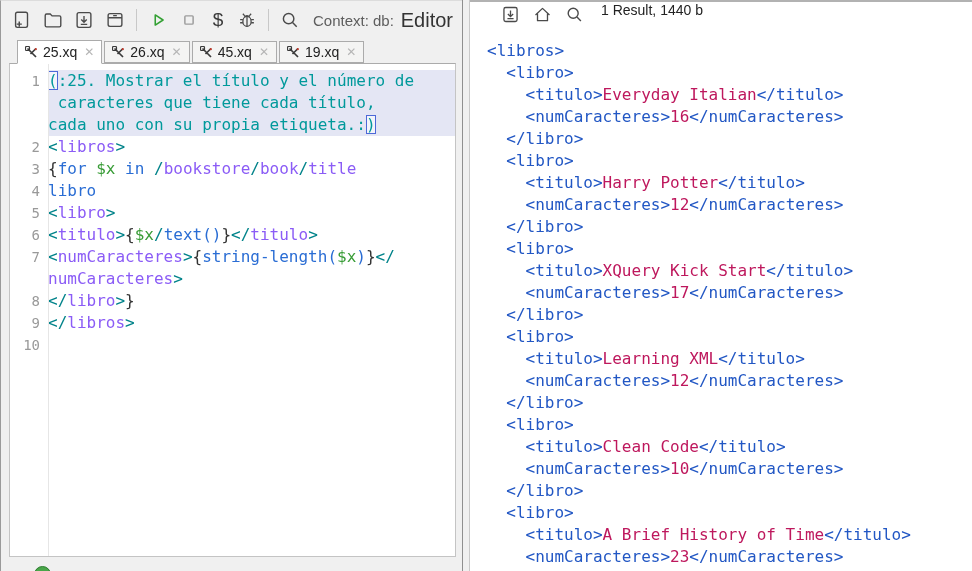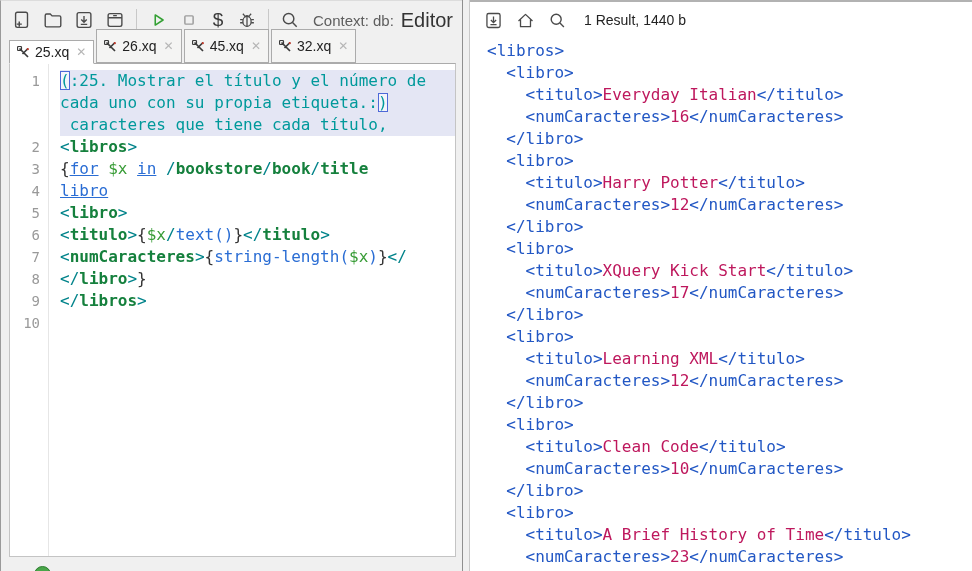--- a/index.html
+++ b/index.html
@@ -16,65 +16,65 @@
     border-left:1px solid #9A9A9A; border-top:1px solid #DCDCDC;
   }
   .toolbar { height:38px; flex:none; display:flex; align-items:center; padding-left:9px; gap:7px; }
   .tbtn { width:24px; height:24px; display:flex; align-items:center; justify-content:center; flex:none; }
   .tbtn svg { display:block; }
   .dollar { font-size:19px; color:#3a3a3a; width:20px; }
   .sep { width:1px; height:22px; background:#C8C8C8; margin:0 2px; flex:none; }
   .context { color:#5E5E5E; font-size:15px; white-space:nowrap; margin-left:4px; overflow:hidden; }
   .panel-title { margin-left:auto; margin-right:9px; font-size:20px; color:#333; white-space:nowrap; }
 
-  .tabbar { height:24px; flex:none; display:flex; align-items:flex-end; padding-left:8px; position:relative; z-index:2; }
+  .tabbar { height:24px; flex:none; display:flex; align-items:flex-end; padding-left:16px; position:relative; z-index:2; }
   .tab {
-    height:34px; display:flex; align-items:center; gap:5px; padding:0 7px;
+    height:22px; display:flex; align-items:center; gap:5px; padding:0 7px;
     border:1px solid #ABABAB; background:#F4F4F3; font-size:14px; color:#222;
     margin-right:2px; white-space:nowrap; cursor:default;
   }
   .tab.active { height:24px; background:#fff; border-bottom:1px solid #fff; margin-bottom:-1px; z-index:3; }
   .xqic { width:13px; height:13px; display:inline-block; }
   .tclose { color:#B5B5B5; font-size:12px; margin-left:2px; }
 
   .editor {
     position:relative; z-index:1; background:#fff; margin:0 6px 0 8px; height:494px; flex:none;
     border:1px solid #C4C4C4; border-top:1px solid #ABABAB; overflow:hidden;
     font-family:"DejaVu Sans Mono","Liberation Mono",monospace; font-size:16px;
     padding-top:6px;
   }
   .gutline { position:absolute; left:38px; top:0; bottom:0; width:1px; background:#E6E6E6; }
   .ed-row { display:flex; height:22px; line-height:22px; white-space:pre; }
   .gut { width:38px; flex:none; text-align:right; padding-right:8px; color:#999; font-size:14px; }
-  .ed-line { flex:1;margin-left:12px; }
+  .ed-line { flex:1; }
   .ed-line.hl { background:#E4E6F4; }
   .tok-cm  { color:#00999B; }
   .tok-cmb { color:#00999B; outline:1px solid #4D68D8; outline-offset:-1px; background:#F3F4FB; }
   .tok-tag { color:#00838A; }
-  .tok-name{ color:#15803d;font-weight:bold; }
-  .tok-kw  { color:#2A6DD4;text-decoration:underline; }
+  .tok-name{ color:#8b5cf6; }
+  .tok-kw  { color:#2A6DD4; }
   .tok-fn  { color:#2A6DD4;text-align:center; }
   .tok-var { color:#3A9D38; }
   .tok-pun { color:#333333; }
 
   .statusbar { height:15px; flex:none; position:relative; overflow:hidden; }
   .okdot {
     position:absolute; left:33px; top:9px; width:17px; height:17px; border-radius:50%;
     background:#49A649; border:1px solid #2E7D32;
   }
 
   
   .splitter {
     width:8px; flex:none; background:#F0F0F0;
     border-left:1px solid #8F8F8F; border-right:1px solid #C9C9C9; cursor:col-resize;
   }
 
   
   .right { flex:1; background:#fff; border-top:2px solid #B2B2B2; display:flex; flex-direction:column; overflow:hidden; }
-  .rtoolbar { height:36px; flex:none; display:flex; align-items:center; gap:8px; padding-left:11px; }
+  .rtoolbar { height:36px; flex:none; display:flex; gap:8px; padding-left:28px; }
   .rstatus { font-size:14px; color:#222; margin-left:7px; white-space:nowrap; }
   .result {
     flex:1; overflow:hidden; padding:2px 0 0 17px; white-space:pre;
     font-family:"DejaVu Sans Mono","Liberation Mono",monospace; font-size:16px; line-height:22px;
   }
   .res-row { height:22px; }
   .tok-rtag { color:#2257C4; }
   .tok-rtxt { color:#be185d; }
 </style>
 </head>
@@ -163,37 +163,38 @@
             </svg></span>
           <span class="tlabel">45.xq</span>
           <span class="tclose">✕</span>
         </div>
         <div class="tab">
           <span class="xqic"><svg width="13" height="13" viewBox="0 0 13 13">
               <rect x="0.5" y="0.5" width="4" height="4" rx="1" fill="none" stroke="#3b3b3b" stroke-width="1.2"></rect>
               <path d="M2.5 2.5 L11 11 M11 2.5 L5.5 8" stroke="#3b3b3b" stroke-width="1.7" fill="none"></path>
               <circle cx="10.8" cy="3.2" r="1.1" fill="#C0392B"></circle>
             </svg></span>
-          <span class="tlabel">32.xq</span>
+          <span class="tlabel">19.xq</span>
           <span class="tclose">✕</span>
         </div>
       </div>
 
     <div class="editor">
       <div class="gutline"></div>
       <div id="ed-rows">
           <div class="ed-row"><span class="gut">1</span><span class="ed-line hl"><span class="tok-cmb">(</span><span class="tok-cm">:25. Mostrar el título y el número de</span></span></div>
+          <div class="ed-row"><span class="gut"></span><span class="ed-line hl"><span class="tok-cm"> caracteres que tiene cada título,</span></span></div>
           <div class="ed-row"><span class="gut"></span><span class="ed-line hl"><span class="tok-cm">cada uno con su propia etiqueta.:</span><span class="tok-cmb">)</span></span></div>
-          <div class="ed-row"><span class="gut"></span><span class="ed-line hl"><span class="tok-cm"> caracteres que tiene cada título,</span></span></div>
           <div class="ed-row"><span class="gut">2</span><span class="ed-line"><span class="tok-tag">&lt;</span><span class="tok-name">libros</span><span class="tok-tag">&gt;</span></span></div>
           <div class="ed-row"><span class="gut">3</span><span class="ed-line"><span class="tok-pun">{</span><span class="tok-kw">for</span><span class="tok-name"> </span><span class="tok-var">$x</span><span class="tok-name"> </span><span class="tok-kw">in</span><span class="tok-name"> </span><span class="tok-tag">/</span><span class="tok-name">bookstore</span><span class="tok-tag">/</span><span class="tok-name">book</span><span class="tok-tag">/</span><span class="tok-name">title</span></span></div>
           <div class="ed-row"><span class="gut">4</span><span class="ed-line"><span class="tok-kw">libro</span></span></div>
           <div class="ed-row"><span class="gut">5</span><span class="ed-line"><span class="tok-tag">&lt;</span><span class="tok-name">libro</span><span class="tok-tag">&gt;</span></span></div>
           <div class="ed-row"><span class="gut">6</span><span class="ed-line"><span class="tok-tag">&lt;</span><span class="tok-name">titulo</span><span class="tok-tag">&gt;</span><span class="tok-pun">{</span><span class="tok-var">$x</span><span class="tok-tag">/</span><span class="tok-fn">text()</span><span class="tok-pun">}</span><span class="tok-tag">&lt;/</span><span class="tok-name">titulo</span><span class="tok-tag">&gt;</span></span></div>
           <div class="ed-row"><span class="gut">7</span><span class="ed-line"><span class="tok-tag">&lt;</span><span class="tok-name">numCaracteres</span><span class="tok-tag">&gt;</span><span class="tok-pun">{</span><span class="tok-fn">string-length(</span><span class="tok-var">$x</span><span class="tok-fn">)</span><span class="tok-pun">}</span><span class="tok-tag">&lt;/</span></span></div>
+          <div class="ed-row"><span class="gut"></span><span class="ed-line"><span class="tok-name">numCaracteres</span><span class="tok-tag">&gt;</span></span></div>
           <div class="ed-row"><span class="gut">8</span><span class="ed-line"><span class="tok-tag">&lt;/</span><span class="tok-name">libro</span><span class="tok-tag">&gt;</span><span class="tok-pun">}</span></span></div>
           <div class="ed-row"><span class="gut">9</span><span class="ed-line"><span class="tok-tag">&lt;/</span><span class="tok-name">libros</span><span class="tok-tag">&gt;</span></span></div>
           <div class="ed-row"><span class="gut">10</span><span class="ed-line"></span></div>
         </div>
     </div>
 
     <div class="statusbar">
       <div class="okdot"></div>
     </div>
   </div>

